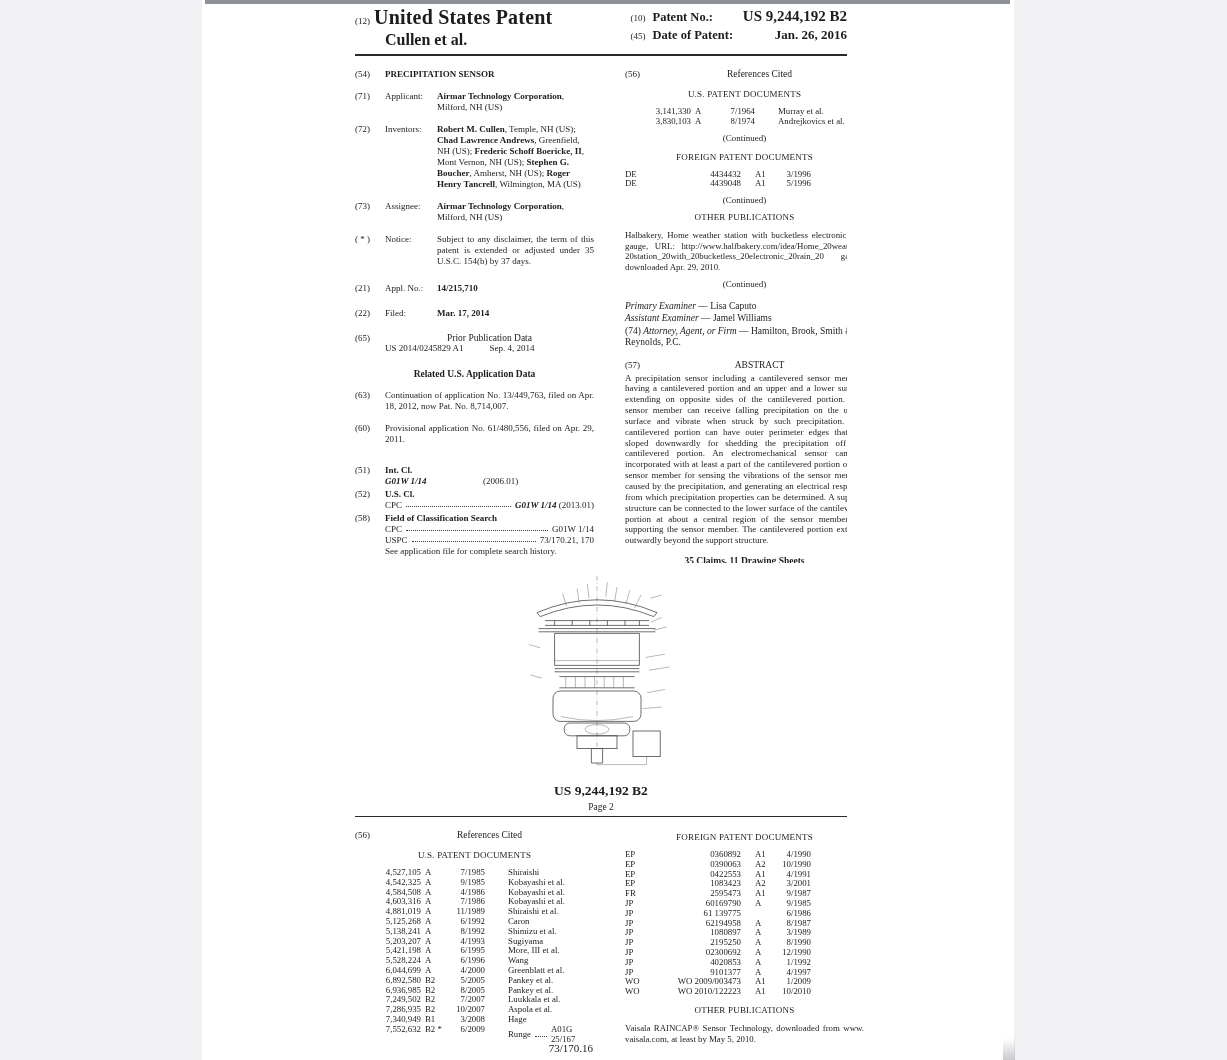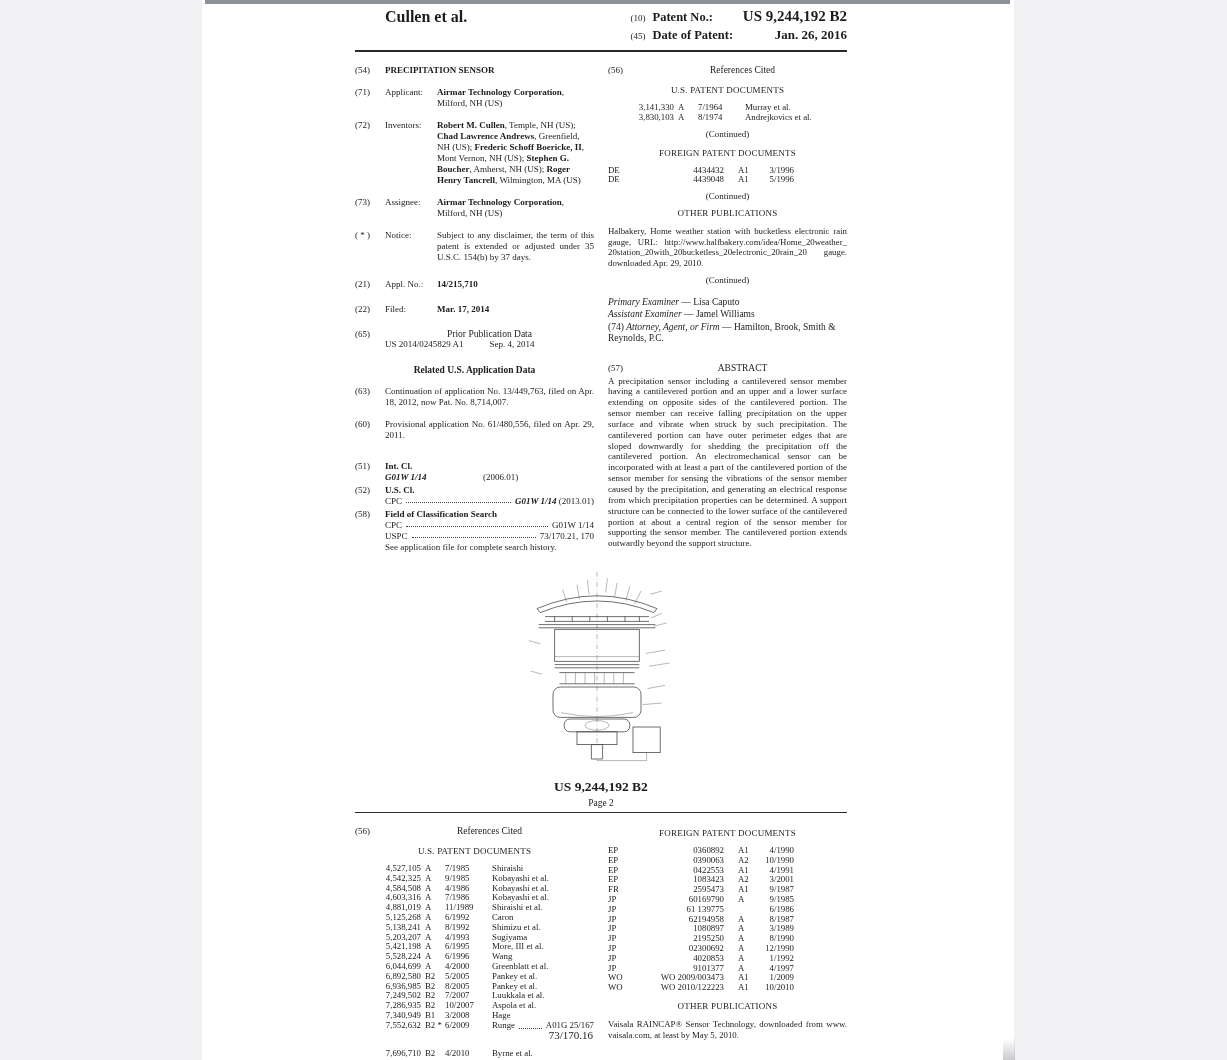--- a/index.html
+++ b/index.html
@@ -21,21 +21,21 @@
   .hdr-right { width:44%; padding-top:2px; }
   .hdr-right .row { display:flex; align-items:baseline; font-weight:bold; margin-bottom:2px; }
   .hdr-right .tag { font-weight:normal; width:22px; flex:none; }
   .hdr-right .lbl { font-size:12.5px; flex:none; }
   .hdr-right .val { flex:1; text-align:right; font-size:15px; }
   .hdr-right .val.date { font-size:13px; }
   .hrule { border:none; border-top:2px solid #2a2a2c; margin-top:5px; }
   .hrule.thin { border-top:1.4px solid #2a2a2c; }
 
   
-  .cols { display:flex; gap:14px; margin-top:13px; }
+  .cols { display:flex; gap:31px; margin-top:13px; }
   .cols.p1 { height:494px; overflow:hidden; }
   .col { width:239px; flex:none; }
   .fs9 { font-size:9px; line-height:11px; }
 
   .field { display:flex; margin-bottom:11px; font-size:9px; line-height:11px; }
   .fnum { width:30px; flex:none; }
   .flabel { width:52px; flex:none; }
   .fbody { flex:1; text-align:justify; }
   .fbody.nojust { text-align:left; }
   .bold { font-weight:bold; }
@@ -46,38 +46,38 @@
   .leaderline { display:flex; align-items:flex-start; }
   .leader { flex:1; border-bottom:1.1px dotted #3a3a3c; margin:0 4px 2px; height:7px; min-width:12px; }
 
   
   .subhead { text-align:center; font-size:9px; margin:9px 0 8px; letter-spacing:.2px; }
   .uslist { padding-left:14px; }
   .usrow { display:flex; font-size:8.8px; line-height:9.8px; }
   .usrow.gap { margin-top:9px; }
   .u-num { width:52px; flex:none; text-align:right; }
   .u-kind { width:24px; flex:none; padding-left:4px; }
-  .u-date { width:40px; flex:none; }
-  .u-name { flex:1; padding-left:7px; display:flex; align-items:flex-end; }
+  .u-date { width:40px; flex:none; text-align:right; }
+  .u-name { flex:1; padding-left:23px; display:flex; align-items:center; }
   .usrow2 { font-size:11px; line-height:9.8px; text-align:right; padding-right:1px; }
   .flist {}
   .frow { display:flex; font-size:8.8px; line-height:9.8px; }
   .f-cc { width:30px; flex:none; }
   .f-num { width:86px; flex:none; text-align:right; }
   .f-kind { width:24px; flex:none; padding-left:14px; }
   .f-date { width:46px; flex:none; text-align:right; }
   .continued { text-align:center; font-size:9px; margin:6px 0 7px; }
   .pubpara { font-size:8.8px; line-height:10.6px; text-align:justify; word-break:break-word; }
   .pubpara + .pubpara { margin-top:1px; }
 
   
   .exam { margin-top:12px; font-size:9.5px; line-height:11.5px; }
   .exam p { margin-bottom:1px; }
   .exam i { font-style:italic; }
-  .f57 { display:flex; margin-top:18px; }
+  .f57 { display:flex; margin-top:11px; }
   .abstract-text { font-size:9px; line-height:10.85px; text-align:justify; margin-top:2px; }
   .claims { text-align:center; font-weight:bold; font-size:9.5px; margin-top:10px; }
 
   
   .figure-wrap { text-align:center; margin-top:8px; height:198px; }
   .figure-wrap svg { height:196px; }
   .draw { stroke:#4a4a4e; stroke-width:1; fill:none; }
   .draw-thin { stroke:#6a6a6e; stroke-width:.6; fill:none; }
 
   
@@ -90,20 +90,24 @@
 <body>
 
 <div class="page">
   <div class="page-topedge"></div>
   <div class="page-shadow"></div>
 
   <div class="content">
 
     <div class="p1-header">
       <div class="hdr-left">
+        <div class="hdr-title-row">
+          <span class="tag">(12)</span>
+          <span class="hdr-title">United States Patent</span>
+        </div>
         <div class="hdr-author">Cullen et al.</div>
       </div>
       <div class="hdr-right">
         <div class="row">
           <span class="tag">(10)</span>
           <span class="lbl">Patent No.:</span>
           <span class="val">US 9,244,192 B2</span>
         </div>
         <div class="row">
           <span class="tag">(45)</span>

